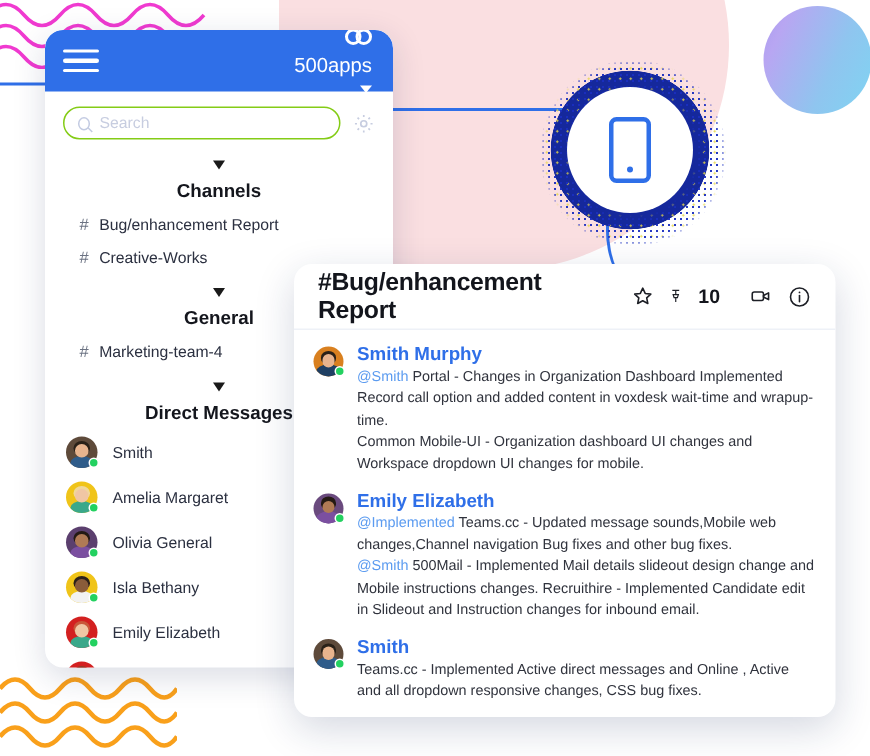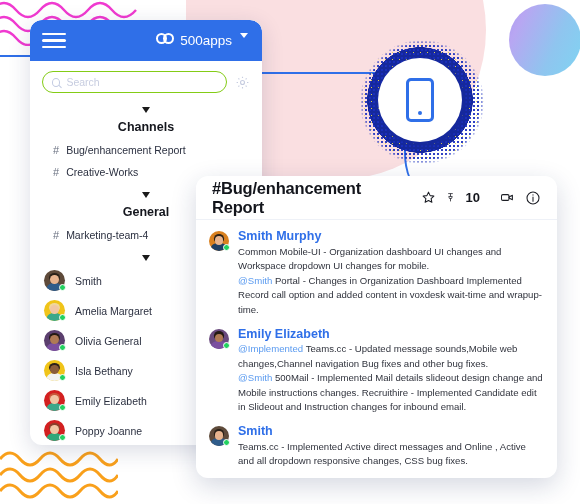--- a/index.html
+++ b/index.html
@@ -100,21 +100,21 @@
   }
   .sb-top {
     height:41px;
     background:#2f6fe8;
     border-radius:12px 12px 0 0;
     display:flex; align-items:center; justify-content:space-between;
     padding:0 14px 0 12px;
   }
   .hamburger { width:24px; cursor:pointer; }
   .hamburger span { display:block; height:2.5px; background:#fff; border-radius:2px; margin:4px 0; }
-  .brand { display:flex; align-items:flex-start; gap:6px; color:#fff; font-size:13.5px; }
+  .brand { display:flex; align-items:flex-end; gap:6px; color:#fff; font-size:13.5px;flex-direction:column; }
   .brand-mark { display:flex; align-items:center; }
   .brand-mark i {
     display:block; width:11px; height:11px; border:2px solid #fff; border-radius:50%;
   }
   .brand-mark i + i { margin-left:-4px; }
   .chev-d { width:0;height:0;border-left:4px solid transparent;border-right:4px solid transparent;
             border-top:5px solid #fff; margin-left:2px; }
 
   .sb-body { padding:10px 12px 0 12px; }
   .search-row { display:flex; align-items:center; gap:8px; }
@@ -275,20 +275,21 @@
       </div>
       <div class="chan">
         <span class="hash">#</span>
         <span class="chan-name">Marketing-team-4</span>
       </div>
     </div>
 
     <div class="group">
       <div class="group-head">
         <span class="tri"></span>
+        <span class="group-title">Direct Messages</span>
       </div>
       <div id="dm-list">
           <div class="dm">
             <span class="av" style="width: 21px; height: 21px;">
               <span class="face" style="background: rgb(94, 74, 58);">
                 <span class="a-body" style="left:2.52px;top:13.02px;width:15.96px;height:9.24px;background:#2f5c8a;"></span>
                 <span class="a-hair" style="left:4.83px;top:2.73px;width:11.34px;height:9.66px;background:#2a2118;"></span>
                 <span class="a-face" style="left:6.09px;top:5.46px;width:8.82px;height:8.82px;background:#e8b48e;"></span>
               </span>
               <span class="dot"></span>
@@ -393,22 +394,22 @@
         <span class="av" style="width: 20px; height: 20px;">
           <span class="face" style="background: rgb(217, 128, 31);">
             <span class="a-body" style="left:2.4px;top:12.4px;width:15.2px;height:8.8px;background:#1f3f63;"></span>
             <span class="a-hair" style="left:4.6000000000000005px;top:2.6px;width:10.8px;height:9.200000000000001px;background:#2a2118;"></span>
             <span class="a-face" style="left:5.8px;top:5.2px;width:8.4px;height:8.4px;background:#e8b48e;"></span>
           </span>
           <span class="dot"></span>
         </span>
         <div class="msg-body">
           <div class="msg-author">Smith Murphy</div>
+          <div class="msg-text"><span class="mention">@Smith</span> Portal - Changes in Organization Dashboard Implemented Record call option and added content in voxdesk wait-time and wrapup-time.</div>
           <div class="msg-text">Common Mobile-UI - Organization dashboard UI changes and Workspace dropdown UI changes for mobile.</div>
-          <div class="msg-text"><span class="mention">@Smith</span> Portal - Changes in Organization Dashboard Implemented Record call option and added content in voxdesk wait-time and wrapup-time.</div>
         </div>
       </div>
       <div class="msg">
         <span class="av" style="width: 20px; height: 20px;">
           <span class="face" style="background: rgb(106, 74, 126);">
             <span class="a-body" style="left:2.4px;top:12.4px;width:15.2px;height:8.8px;background:#7b4fa0;"></span>
             <span class="a-hair" style="left:4.6000000000000005px;top:2.6px;width:10.8px;height:9.200000000000001px;background:#241a14;"></span>
             <span class="a-face" style="left:5.8px;top:5.2px;width:8.4px;height:8.4px;background:#b07a55;"></span>
           </span>
           <span class="dot"></span>

